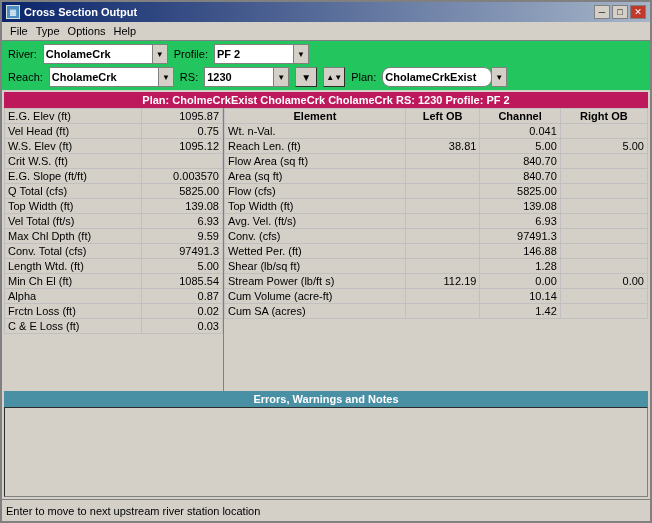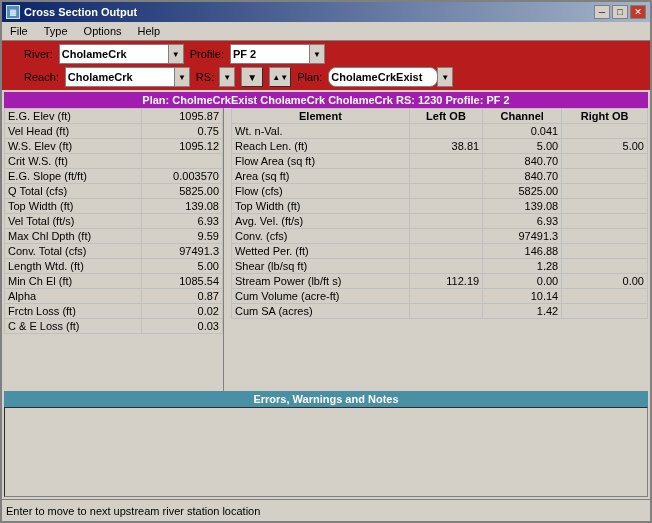--- a/index.html
+++ b/index.html
@@ -64,31 +64,30 @@
       justify-content: center;
       cursor: pointer;
       color: #000;
     }
     .title-btn.close { background: #c0392b; color: white; }
     .menu-bar {
       background: #d4d0c8;
       border-bottom: 1px solid #808080;
       padding: 2px 4px;
       display: flex;
-      gap: 8px;
       flex-shrink: 0;
     }
     .menu-item {
       padding: 1px 4px;
       cursor: pointer;
       font-size: 11px;
     }
     .toolbar {
-      background: #b91c1c;
-      padding: 3px 22px;
+      background: #22c55e;
+      padding: 3px 6px;
       display: flex;
       align-items: flex-end;
       gap: 6px;
       flex-shrink: 0;
     }
     .toolbar-row {
       display: flex;
       align-items: center;
       gap: 6px;
       width: 100%;
@@ -136,33 +135,32 @@
       font-size: 10px;
     }
     .content-area {
       flex: 1;
       display: flex;
       flex-direction: column;
       overflow: hidden;
       padding: 2px;
     }
     .plan-header {
-      background: #a21caf;
+      background: #be185d;
       color: white;
       text-align: center;
       padding: 2px 0;
       font-size: 11px;
       font-weight: bold;
       flex-shrink: 0;
     }
     .tables-container {
       display: flex;
       flex: 1;
       overflow: hidden;
-      gap: 7px;
     }
     .left-table {
       width: 220px;
       flex-shrink: 0;
       border-right: 1px solid #808080;
     }
     .right-table {
       flex: 1;
     }
     table {
@@ -260,20 +258,23 @@
     <div class="toolbar-row">
       <span class="label">Reach:</span>
       <div class="select-with-arrow">
         <div class="select-control" style="width:110px;">
           <span>CholameCrk</span>
         </div>
         <div class="dropdown-arrow">▼</div>
       </div>
       <span class="label">RS:</span>
       <div class="select-with-arrow">
+        <div class="select-control" style="width:70px;">
+          <span>1230</span>
+        </div>
         <div class="dropdown-arrow">▼</div>
       </div>
       <div class="toolbar-btn">▼</div>
       <div class="toolbar-btn" style="font-size:8px;">▲▼</div>
       <span class="label">Plan:</span>
       <div class="select-with-arrow">
         <div class="select-control" style="width:110px;border-radius:8px;">
           <span>CholameCrkExist</span>
         </div>
         <div class="dropdown-arrow">▼</div>

